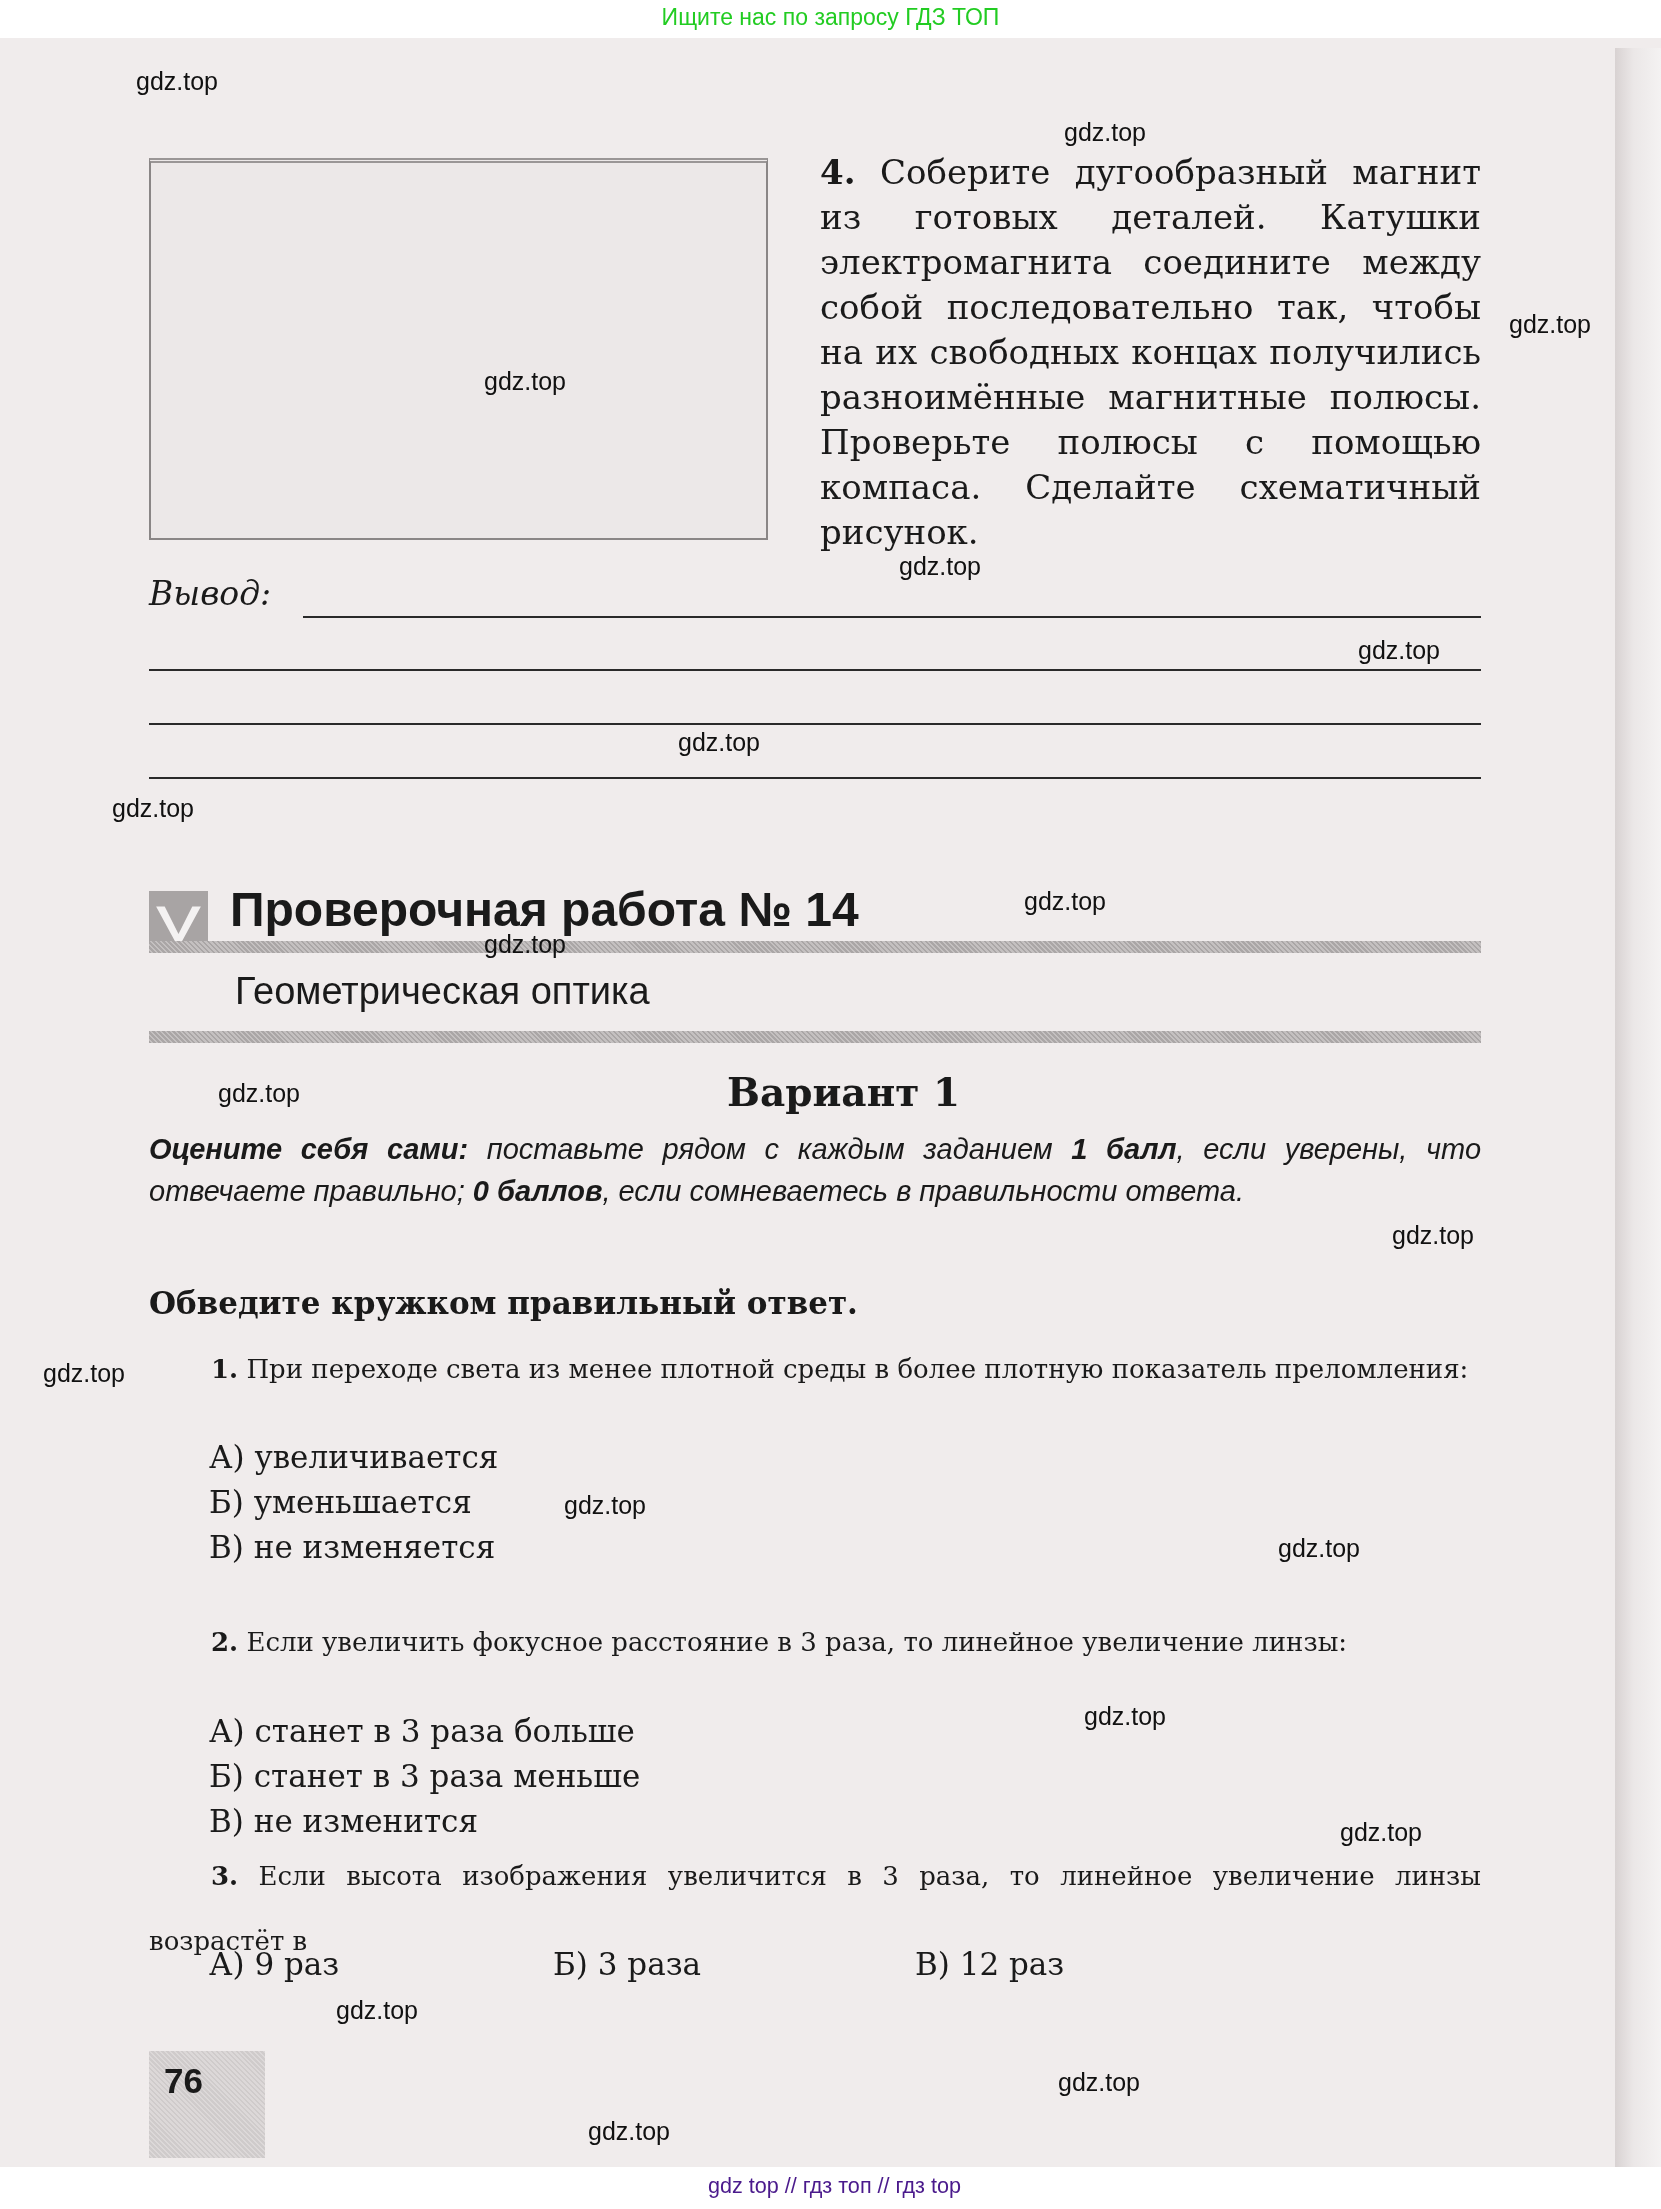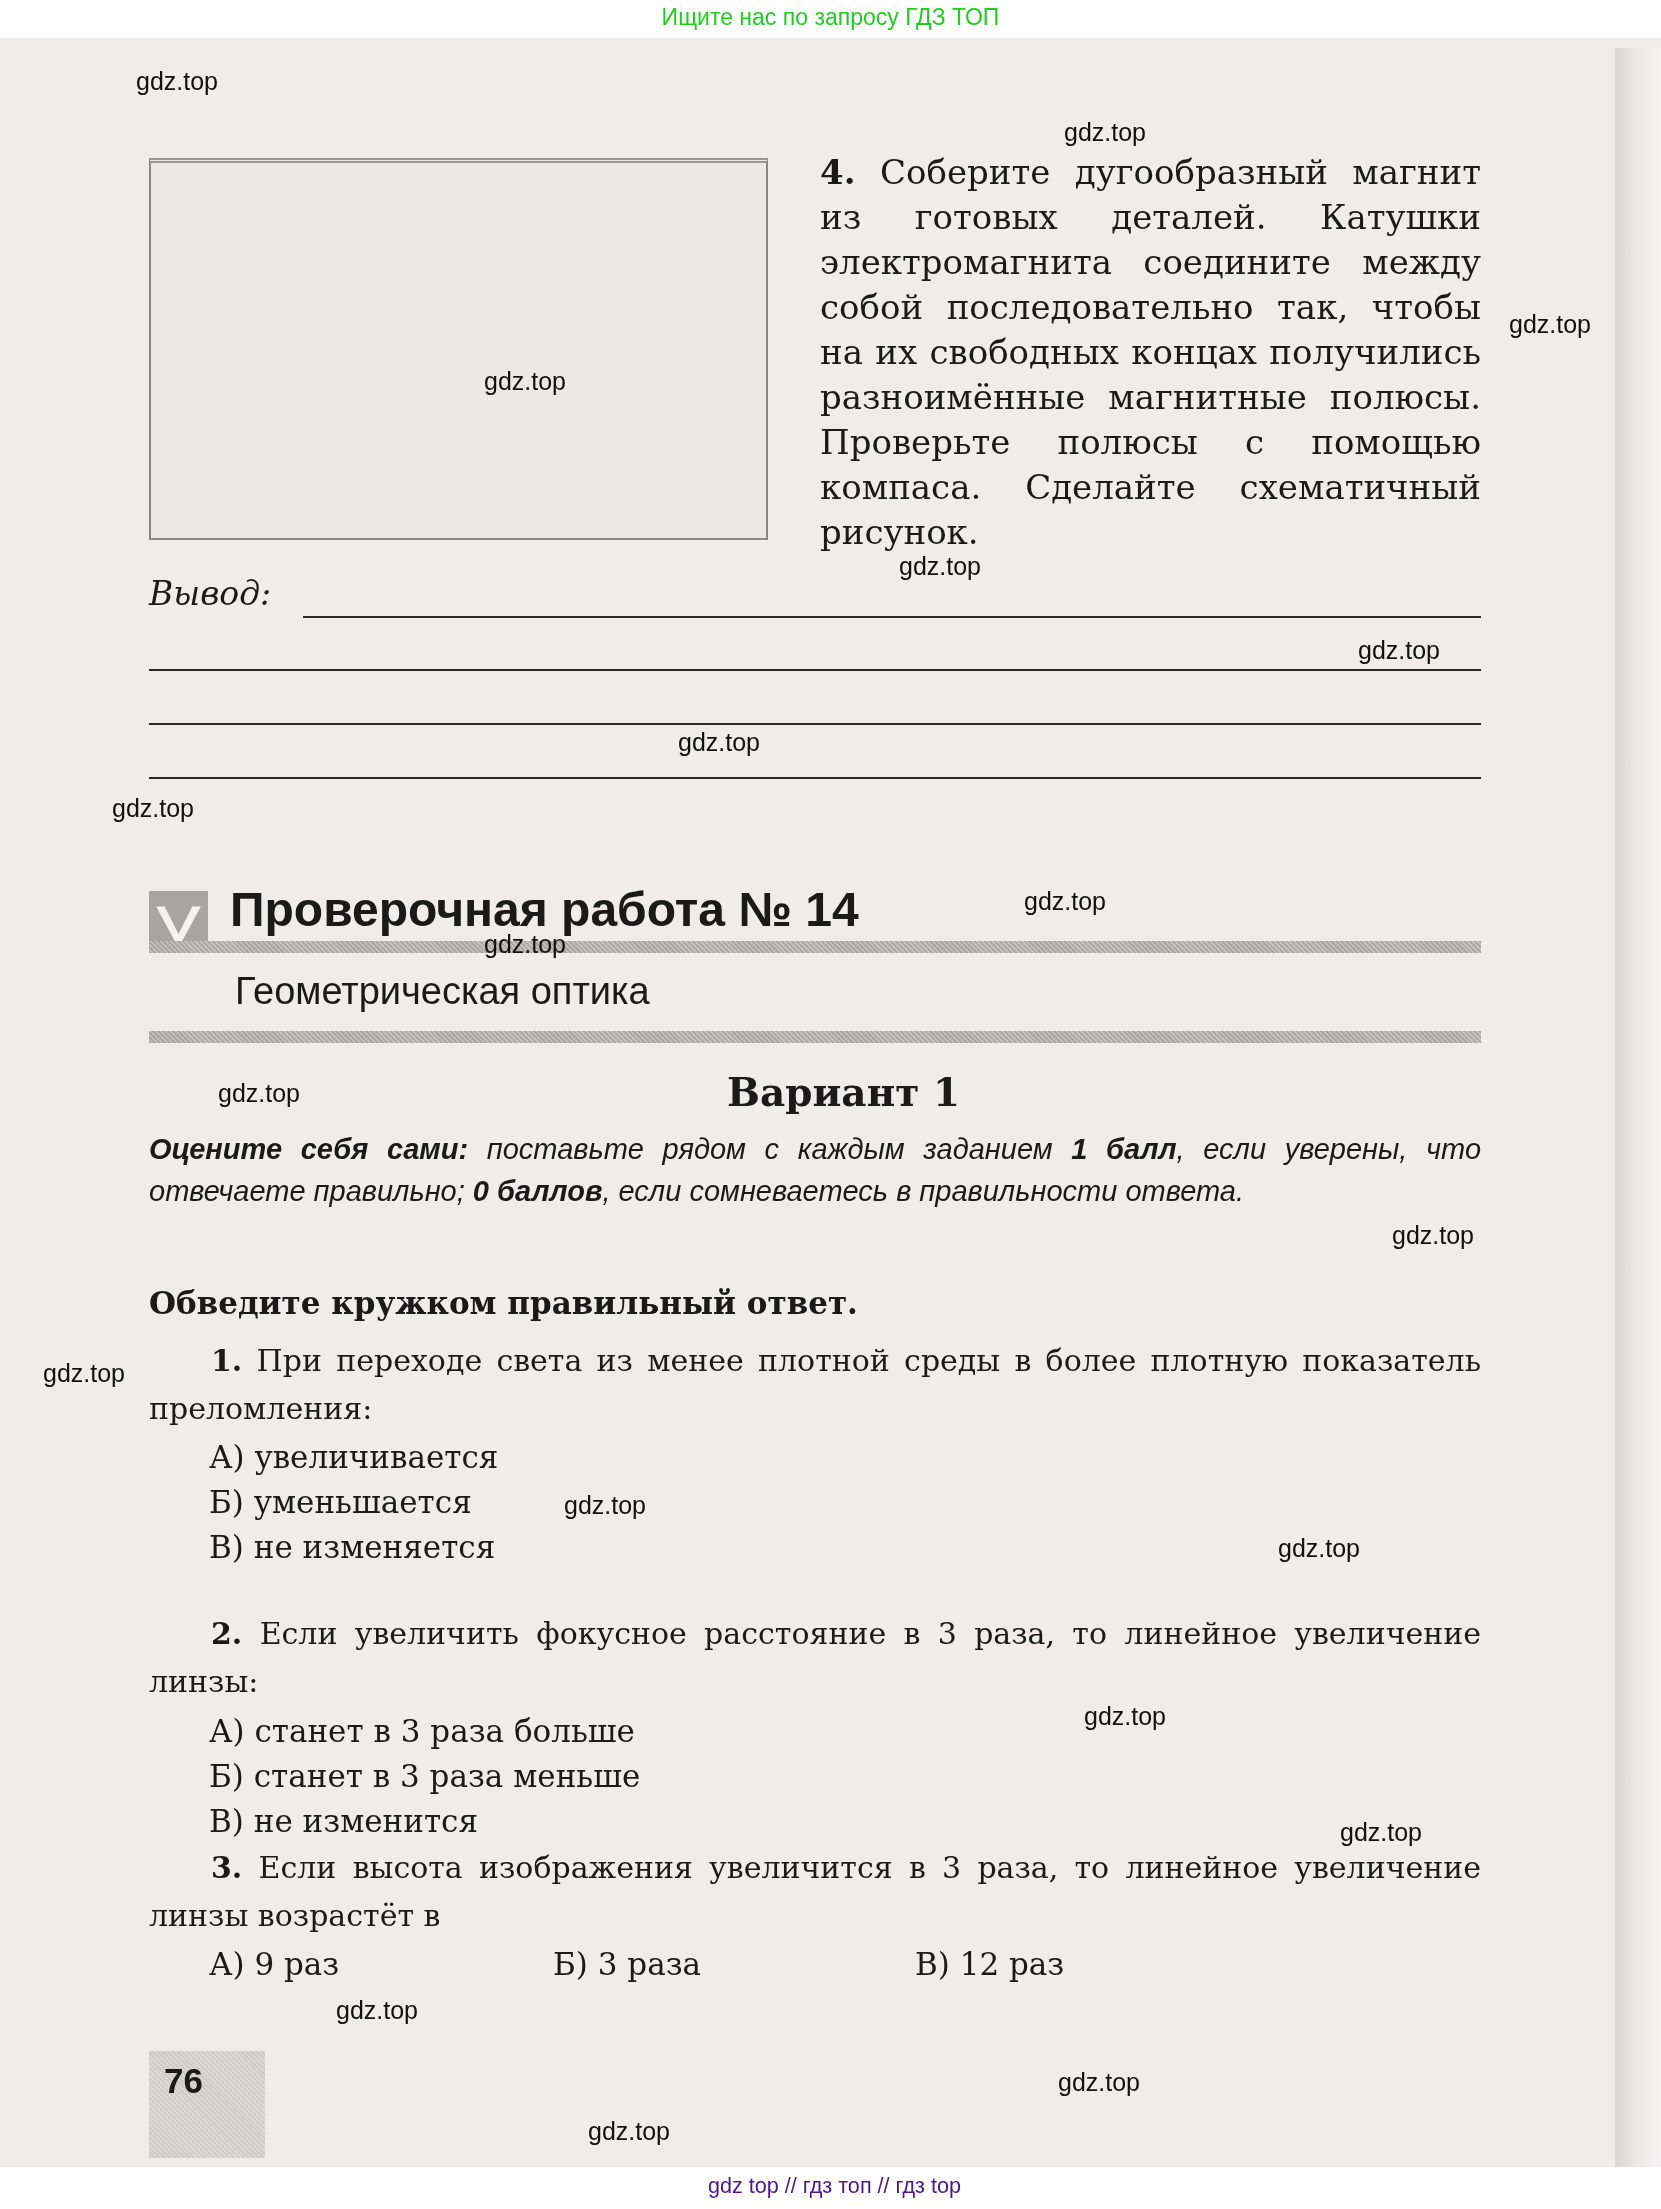--- a/index.html
+++ b/index.html
@@ -27,21 +27,21 @@
   .check-box svg { width: 59px; height: 62px; }
   .heading-title { position: absolute; left: 230px; top: 882px; font-family: "Liberation Sans", sans-serif; font-weight: bold; font-size: 48px; }
   .hatch { position: absolute; left: 149px; background: repeating-linear-gradient(45deg,#aaa6a6 0 1.7px,#c4c0c0 1.7px 3.5px); }
   .subtitle { position: absolute; left: 235px; top: 970px; font-family: "Liberation Sans", sans-serif; font-size: 38px; }
 
   .variant { position: absolute; left: 0; width: 1661px; top: 1069px; text-align: center; font-size: 39px; font-weight: bold; padding-left: 26px; }
   .selfcheck { position: absolute; left: 149px; top: 1128px; width: 1332px; font-family: "Liberation Sans", sans-serif; font-style: italic; font-size: 29px; line-height: 42px; text-align: justify; }
   .selfcheck b { font-weight: bold; }
   .instruction { position: absolute; left: 149px; top: 1285px; font-size: 31px; font-weight: bold; }
 
-  .q { position: absolute; left: 149px; width: 1332px; font-size: 30px; line-height: 48px; text-align: justify; }
+  .q { position: absolute; left: 149px; width: 1332px; font-size: 26px; line-height: 65px; text-align: justify; }
   .q b { font-weight: bold; }
   .opt { position: absolute; font-size: 31px; line-height: 45px; }
 
   .page-num-box { position: absolute; left: 149px; top: 2051px; width: 116px; height: 107px; background: repeating-linear-gradient(45deg,#cfcbcb 0 1.7px,#dcd8d8 1.7px 3.5px); }
   .page-num { position: absolute; left: 164px; top: 2061px; font-family: "Liberation Sans", sans-serif; font-weight: bold; font-size: 35px; }
 </style>
 </head>
 <body>
 
 <div class="top-banner">Ищите нас по запросу ГДЗ ТОП</div>

